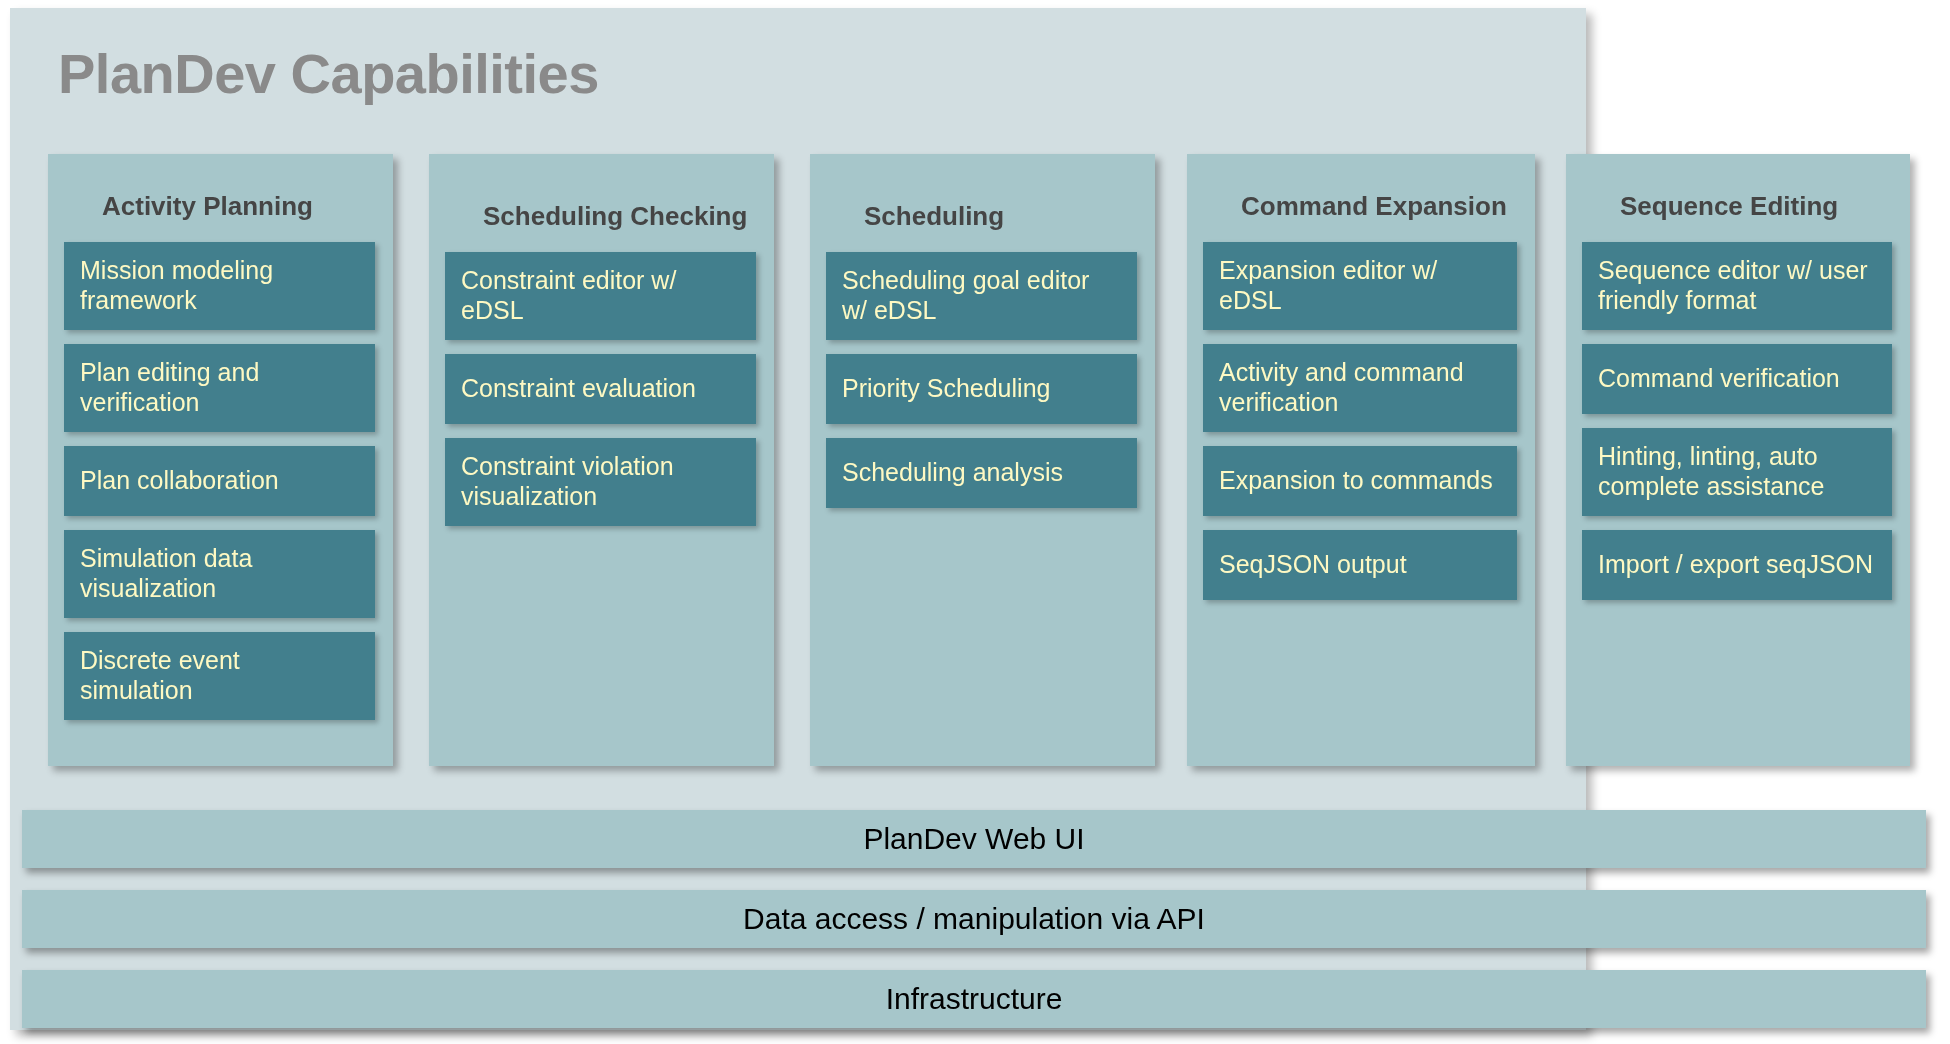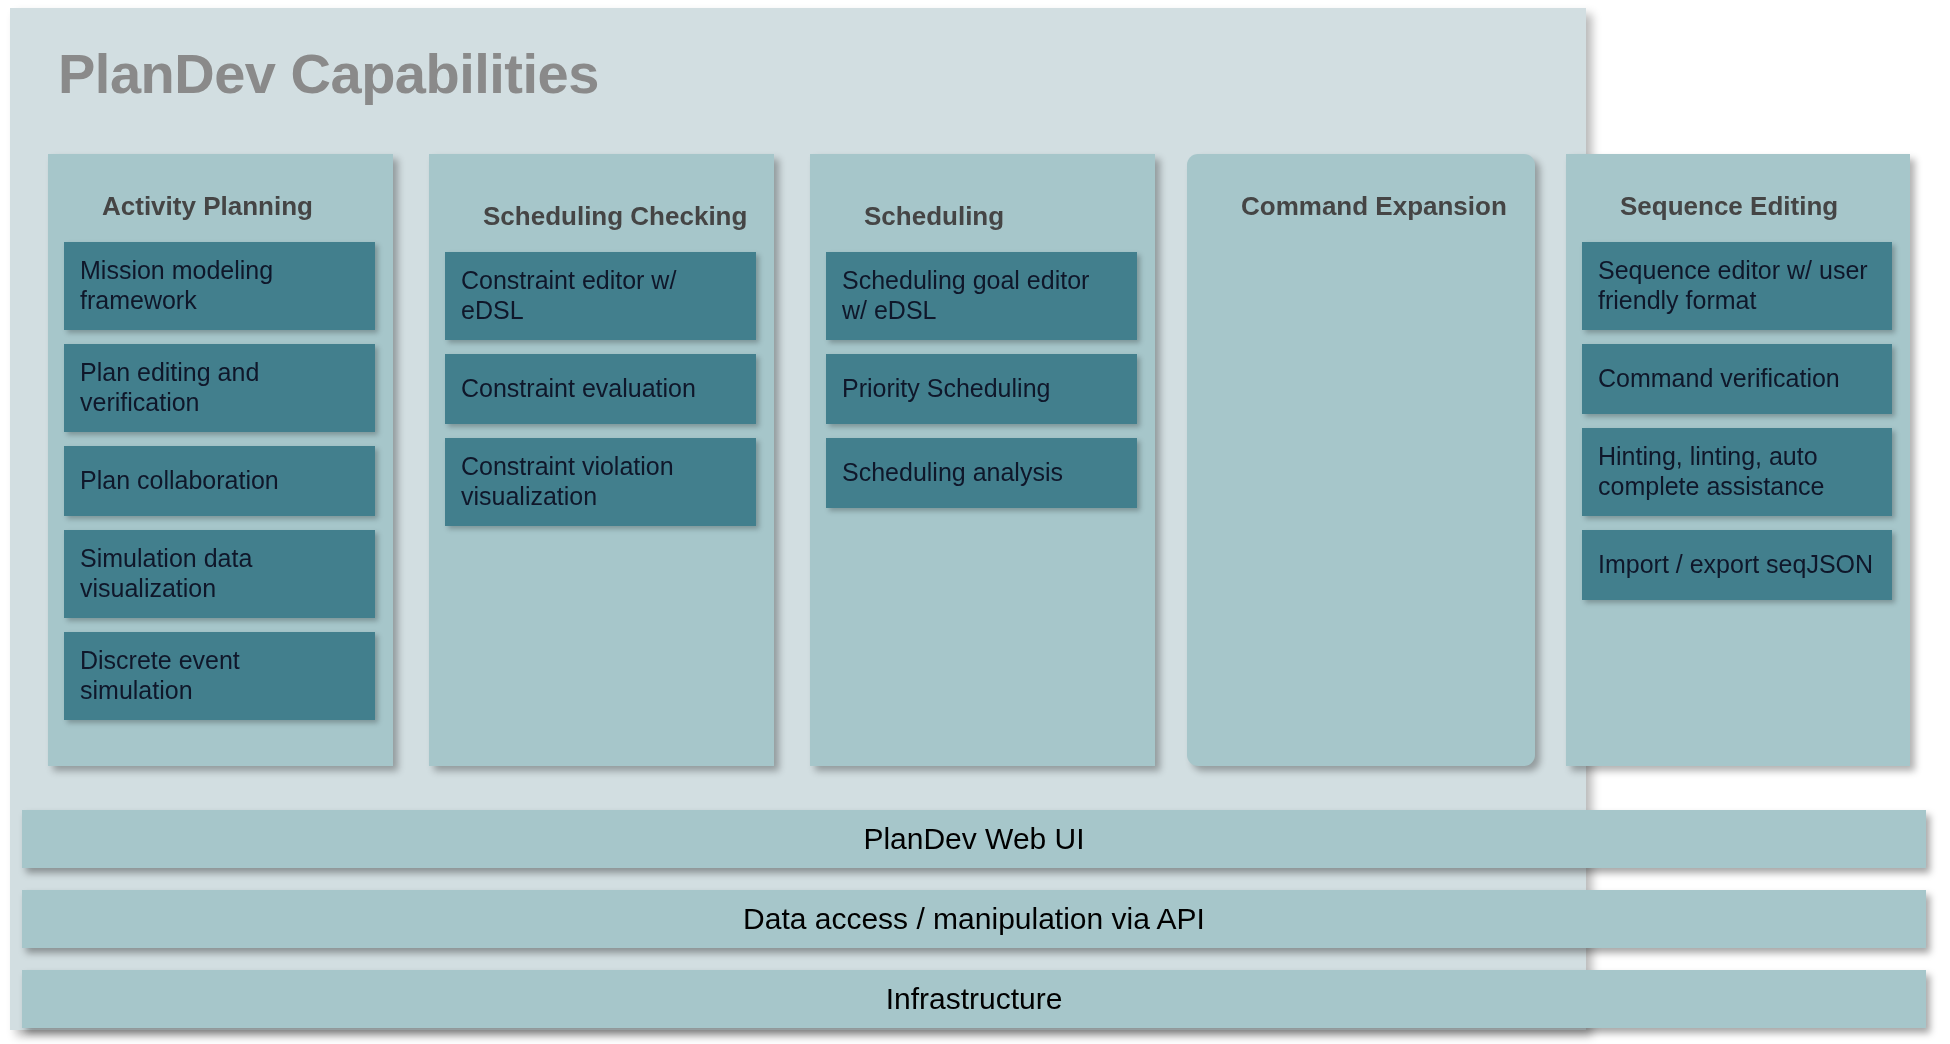--- a/index.html
+++ b/index.html
@@ -74,21 +74,21 @@
     position: absolute;
     left: 16px;
     right: 18px;
     top: 0;
   }
   .col.hi .items { top: 88px; }
   .col.lo .items { top: 98px; }
 
   .item {
     background: #427f8d;
-    color: #0f172a;
+    color: #fef9c3;
     font-size: 25px;
     line-height: 1.18;
     padding: 14px 16px 15px 16px;
     margin-bottom: 14px;
     box-shadow: 3px 3px 5px rgba(0,0,0,0.25);
     box-sizing: border-box;
     min-height: 70px;
     display: flex;
     align-items: center;
   }
@@ -144,22 +144,28 @@
 
     <div class="col lo" style="left:762px; width:345px;">
       <div class="col-title">Scheduling</div>
       <div class="items">
         <div class="item">Scheduling goal editor w/ eDSL</div>
         <div class="item">Priority Scheduling</div>
         <div class="item">Scheduling analysis</div>
       </div>
     </div>
 
-    <div class="col hi" style="left:1139px; width:348px;border-radius:11px;">
+    <div class="col hi" style="left:1139px; width:348px;">
       <div class="col-title">Command Expansion</div>
+      <div class="items">
+        <div class="item">Expansion editor w/ eDSL</div>
+        <div class="item">Activity and command verification</div>
+        <div class="item">Expansion to commands</div>
+        <div class="item">SeqJSON output</div>
+      </div>
     </div>
 
     <div class="col hi" style="left:1518px; width:344px;">
       <div class="col-title">Sequence Editing</div>
       <div class="items">
         <div class="item">Sequence editor w/ user friendly format</div>
         <div class="item">Command verification</div>
         <div class="item">Hinting, linting, auto complete assistance</div>
         <div class="item">Import / export seqJSON</div>
       </div>

